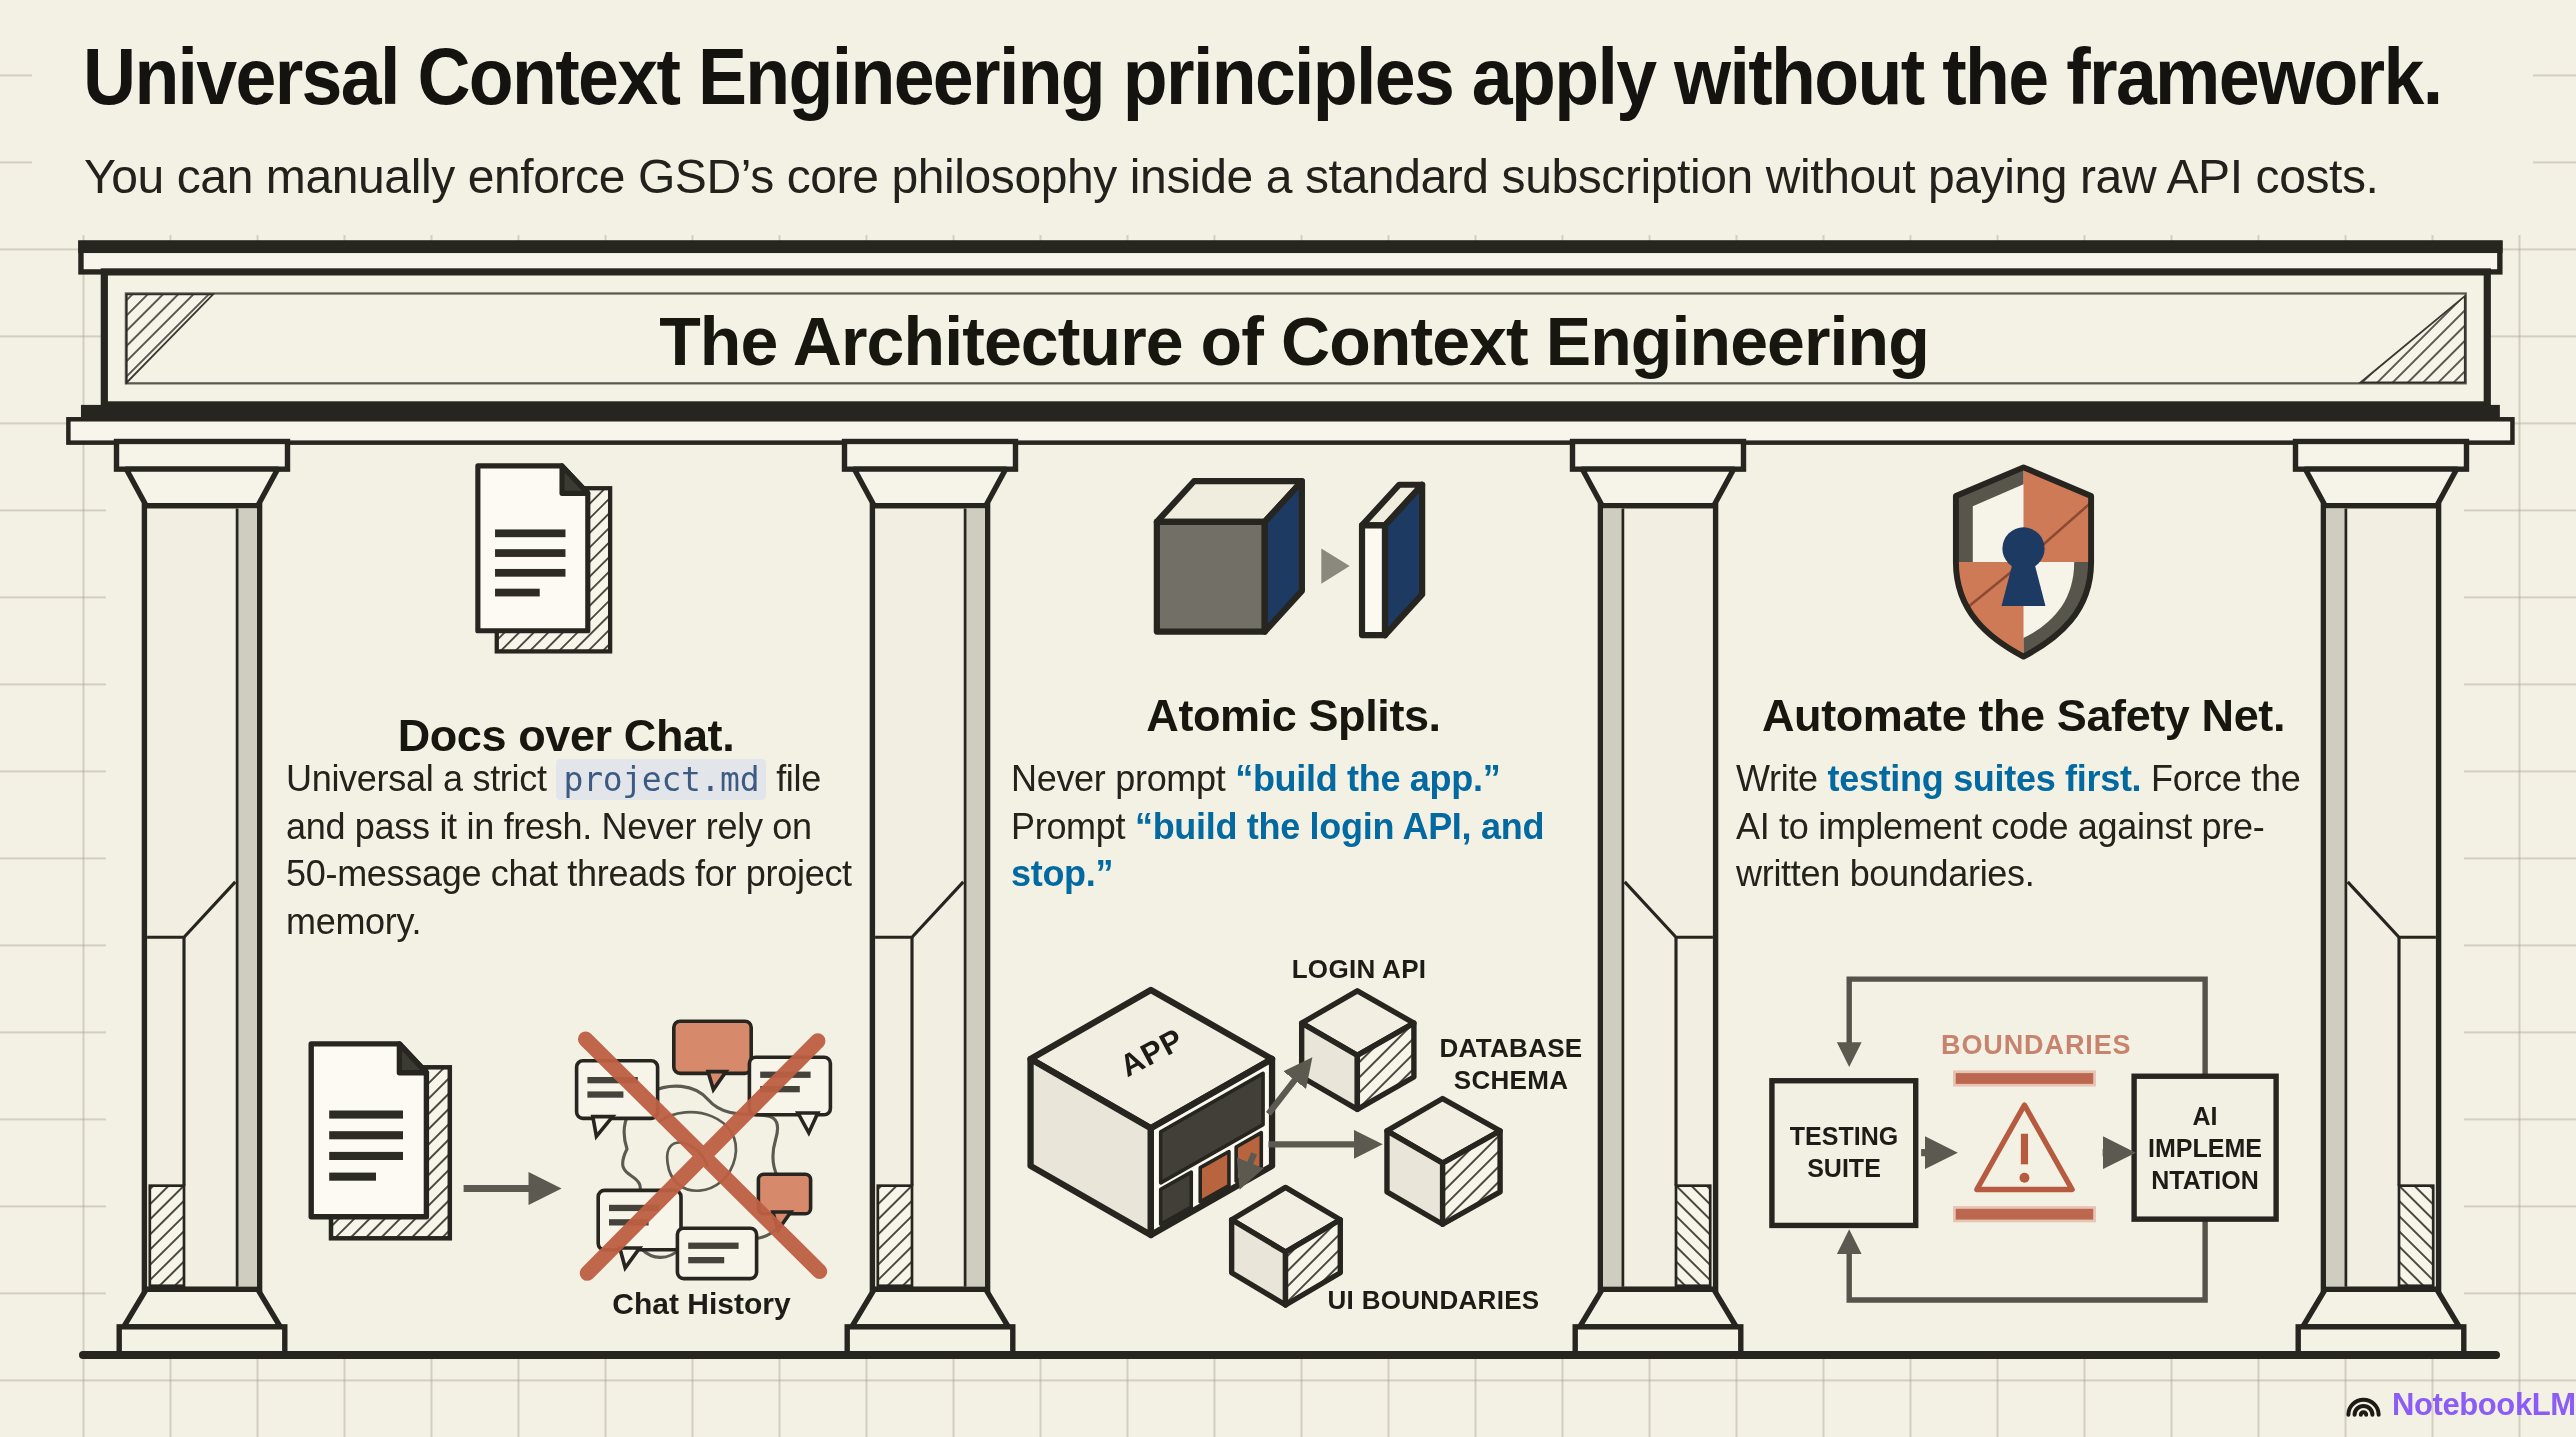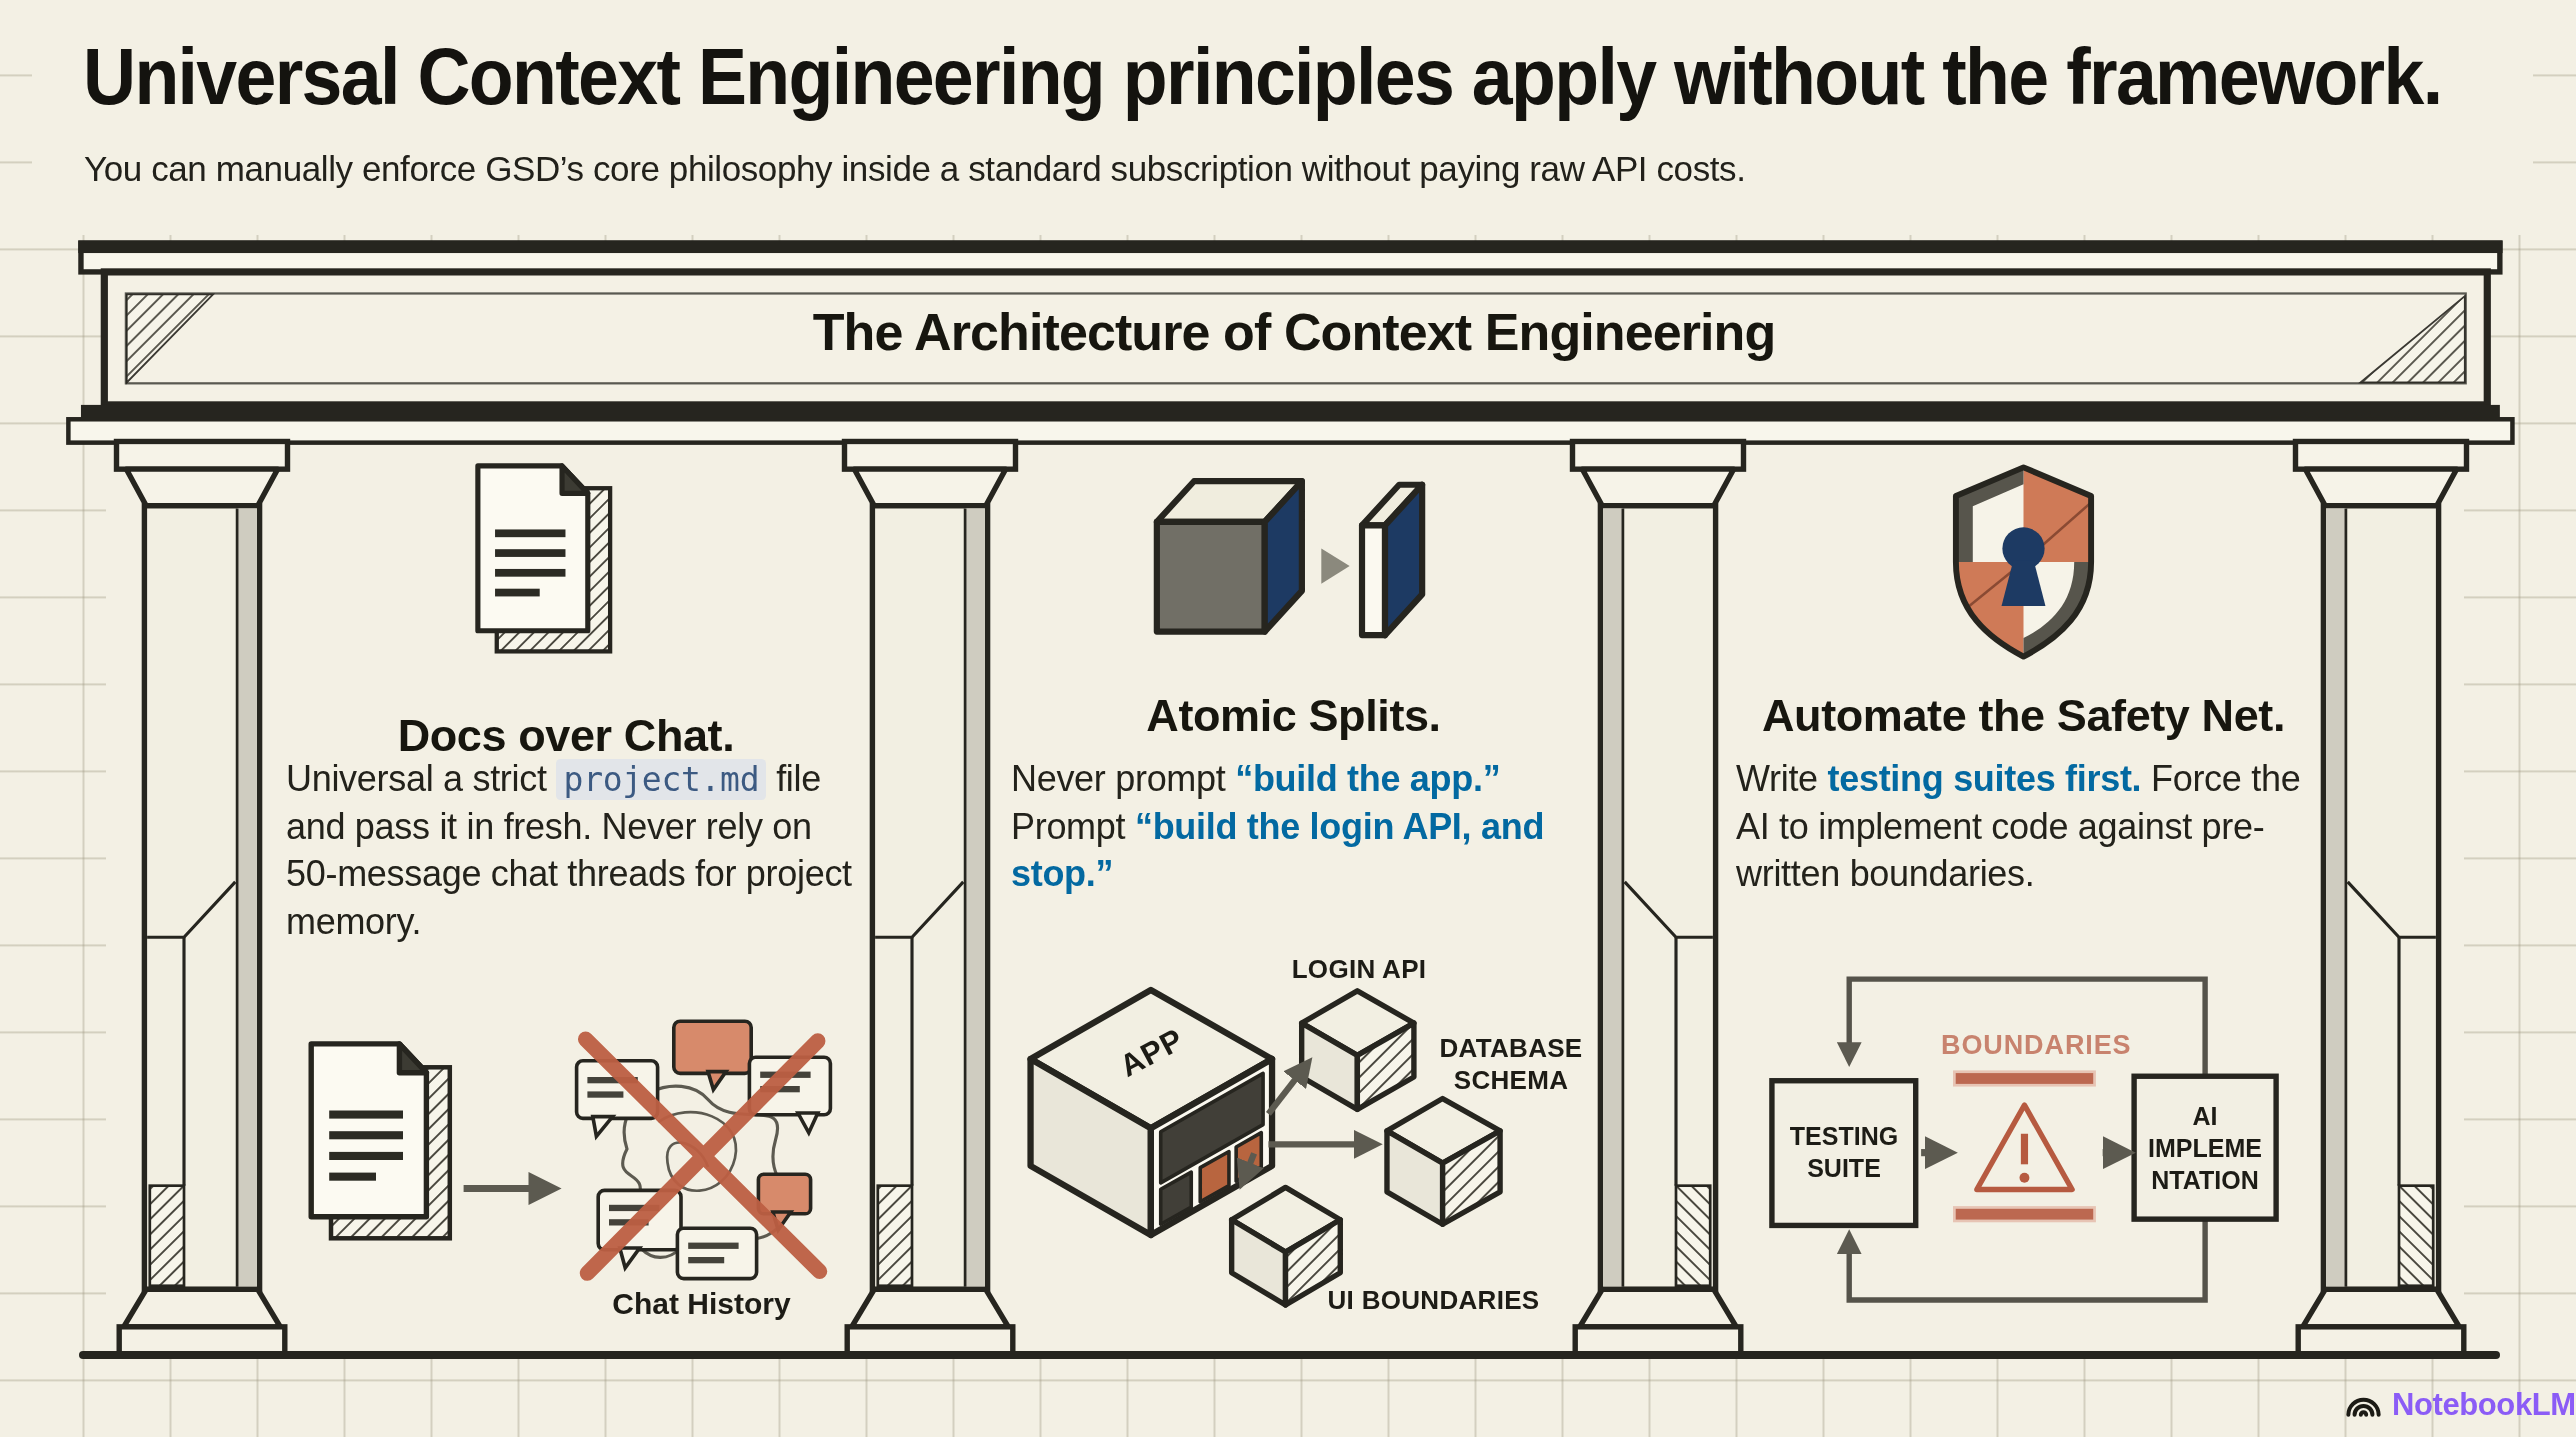--- a/index.html
+++ b/index.html
@@ -14,26 +14,26 @@
     background-position:-4.5px -12.6px;
   }
   .abs{position:absolute;}
   .mask{position:absolute;background:#f3f0e4;}
   .title{
     left:83px;top:31px;width:2426px;font-size:79px;font-weight:700;
     letter-spacing:-1.8px;color:#14130f;transform:scaleX(.93);transform-origin:left top;
     white-space:nowrap;
   }
   .subtitle{
-    left:84px;top:149px;width:2426px;font-size:35px;font-weight:400;
+    left:84px;top:149px;width:2426px;font-size:48px;font-weight:400;
     color:#22211b;letter-spacing:-0.4px;white-space:nowrap;
   }
   .frieze-title{
     left:54px;top:302px;width:2480px;text-align:center;
-    font-size:52px;font-weight:700;letter-spacing:-0.9px;color:#17160f;
+    font-size:68px;font-weight:700;letter-spacing:-0.9px;color:#17160f;
   }
   .col-heading{
     top:690px;text-align:center;font-size:45px;font-weight:700;
     letter-spacing:-0.4px;color:#17160f;
   }
   .para{
     top:755px;font-size:36px;line-height:1.32;color:#23221b;letter-spacing:-0.3px;
   }
   .code{
     font-family:"DejaVu Sans Mono","Liberation Mono",monospace;

